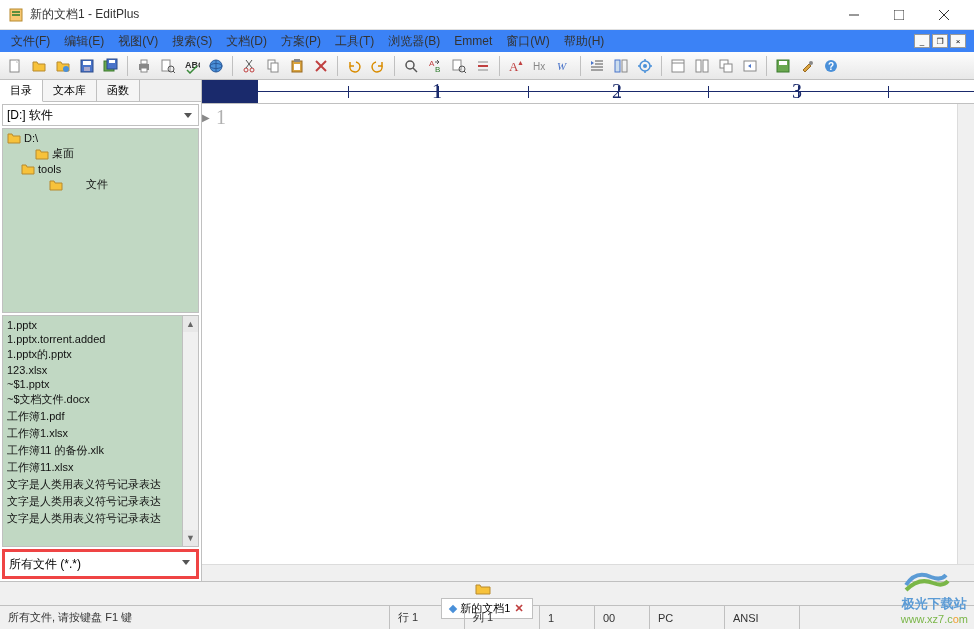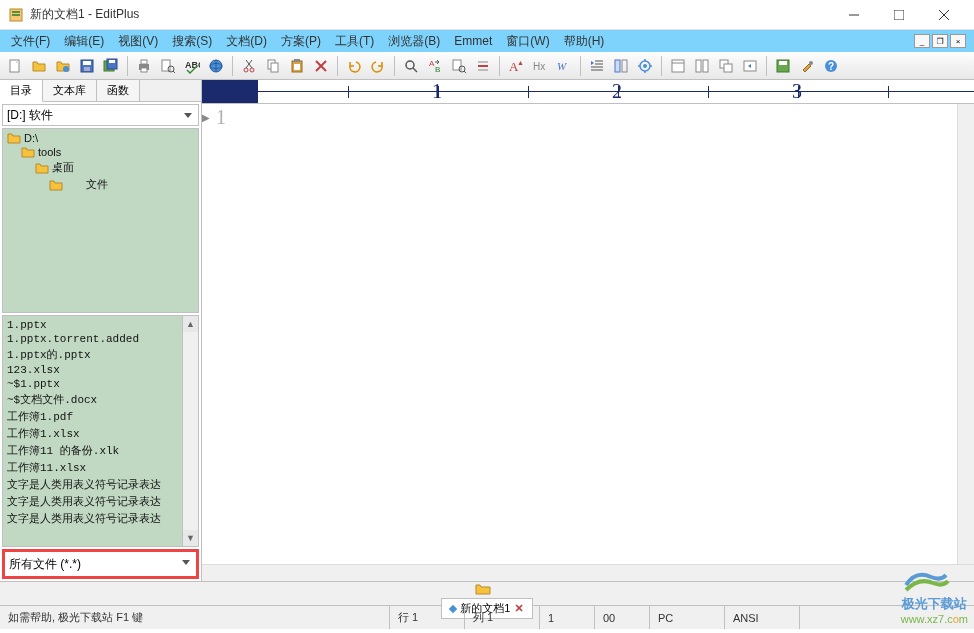--- a/index.html
+++ b/index.html
@@ -1,39 +1,39 @@
 <!DOCTYPE html>
 <html><head>
 <meta charset="utf-8">
 <style>
 * { box-sizing: border-box; margin: 0; padding: 0; }
 body { font-family: "Microsoft YaHei", SimSun, Arial, sans-serif; font-size: 12px; background: #fff; overflow: hidden; width: 974px; height: 633px; position: relative; }
 .titlebar { height: 30px; background: #fff; display: flex; align-items: center; padding: 0 8px; border-bottom: 1px solid #e0e0e0; }
 .titlebar .icon { width: 16px; height: 16px; margin-right: 6px; }
 .titlebar .title { flex: 1; color: #333; font-size: 12px; }
 .titlebar .winbtn { width: 45px; height: 30px; display: flex; align-items: center; justify-content: center; color: #333; }
-.menubar { height: 22px; background: #7dd3fc; display: flex; align-items: center; padding: 0 4px; }
+.menubar { height: 22px; background: #3b82f6; display: flex; align-items: center; padding: 0 4px; }
 .menubar .menuitem { padding: 2px 7px; color: #333; cursor: default; }
 .menubar .mdibtns { margin-left: auto; display: flex; gap: 2px; padding-right: 4px; }
 .menubar .mdibtn { width: 16px; height: 14px; border: 1px solid #999; background: #f8f8f8; font-size: 8px; display: flex; align-items: center; justify-content: center; }
 .toolbar { height: 28px; background: linear-gradient(#fdfdfd,#e8e8e8); border-bottom: 1px solid #c0c0c0; display: flex; align-items: center; padding: 0 4px; gap: 2px; }
 .toolbar .tbtn { width: 22px; height: 22px; display: flex; align-items: center; justify-content: center; border: 1px solid transparent; }
 .toolbar .tsep { width: 1px; height: 20px; background: #c0c0c0; margin: 0 3px; }
 .maincontent { display: flex; height: 501px; }
 .sidebar { width: 202px; background: #fff; border-right: 1px solid #c0c0c0; display: flex; flex-direction: column; }
 .sidetabs { height: 22px; display: flex; background: #f0f0f0; border-bottom: 1px solid #c0c0c0; align-items: center; }
 .sidetab { padding: 3px 10px; border-right: 1px solid #c0c0c0; font-size: 11px; background: #f5f5f5; cursor: default; }
 .sidetab.active { background: #fff; border-bottom: 1px solid #fff; margin-bottom: -1px; }
 .drivesel { height: 22px; border: 1px solid #c0c0c0; margin: 2px; display: flex; align-items: center; padding: 0 4px; background: #fff; position: relative; }
 .drivesel::after { content: ""; position: absolute; right: 6px; top: 8px; border-left: 4px solid transparent; border-right: 4px solid transparent; border-top: 5px solid #555; }
 .dirtree { flex: 0 0 185px; background: #c1d8c3; border: 1px solid #c0c0c0; margin: 0 2px; overflow: auto; padding: 2px; }
 .treenode { display: flex; align-items: center; padding: 1px 0; font-size: 11px; color: #111; }
 .treenode .fold { width: 14px; height: 12px; margin-right: 3px; }
 .filelist { flex: 1; background: #c1d8c3; border: 1px solid #c0c0c0; margin: 2px 2px 0 2px; overflow: auto; padding: 2px; position: relative; }
-.fileitem { padding: 1px 2px; font-size: 11px; color: #111; white-space: nowrap; font-family: Liberation Mono, monospace; }
+.fileitem { padding: 1px 2px; font-size: 11px; color: #111; white-space: nowrap; }
 .filterbox { height: 30px; border: 3px solid #ef4444; margin: 2px; display: flex; align-items: center; padding: 0 4px; background: #fff; position: relative; }
 .filterbox::after { content: ""; position: absolute; right: 6px; top: 8px; border-left: 4px solid transparent; border-right: 4px solid transparent; border-top: 5px solid #555; }
 .editor { flex: 1; display: flex; flex-direction: column; background: #fff; position: relative; }
 .ruler { height: 24px; background: #fff; border-bottom: 1px solid #c0c0c0; position: relative; overflow: hidden; display:flex; }
 .ruler .cursorblock { width: 56px; height: 24px; background: #1a2a6c; display:inline-block; }
 .ruler .rulernums { flex:1; position: relative; }
 .ruler .rulerline { position:absolute; top:11px; left:0; right:0; height:1px; background:#1a2a6c; }
 .ruler .tick { position:absolute; top:6px; width:1px; height:12px; background:#1a2a6c; }
 .ruler .rnum { position:absolute; top:0; font-size:20px; color:#1a2a6c; font-family: Georgia, serif; }
 .editarea { flex: 1; background: #fff; display: flex; }
@@ -346,35 +346,35 @@
     </div>
     <div class="dirtree" id="dirtree">
         <div class="treenode" style="padding-left: 2px;">
           <span class="fold">
             <svg width="14" height="12">
               <path d="M1 2 L5 2 L6 4 L13 4 L13 11 L1 11 Z" fill="#f7c23b" stroke="#b78a2e"></path>
             </svg>
           </span>
           <span>D:\</span>
         </div>
+        <div class="treenode" style="padding-left: 30px;">
+          <span class="fold">
+            <svg width="14" height="12">
+              <path d="M1 2 L5 2 L6 4 L13 4 L13 11 L1 11 Z" fill="#f7c23b" stroke="#b78a2e"></path>
+            </svg>
+          </span>
+          <span>桌面</span>
+        </div>
         <div class="treenode" style="padding-left: 16px;">
           <span class="fold">
             <svg width="14" height="12">
               <path d="M1 2 L5 2 L6 4 L13 4 L13 11 L1 11 Z" fill="#f7c23b" stroke="#b78a2e"></path>
             </svg>
           </span>
           <span>tools</span>
-        </div>
-        <div class="treenode" style="padding-left: 30px;">
-          <span class="fold">
-            <svg width="14" height="12">
-              <path d="M1 2 L5 2 L6 4 L13 4 L13 11 L1 11 Z" fill="#f7c23b" stroke="#b78a2e"></path>
-            </svg>
-          </span>
-          <span>桌面</span>
         </div>
         <div class="treenode" style="padding-left: 44px; gap: 20px;">
           <span class="fold">
             <svg width="14" height="12">
               <path d="M1 2 L5 2 L6 4 L13 4 L13 11 L1 11 Z" fill="#f7c23b" stroke="#b78a2e"></path>
             </svg>
           </span>
           <span>文件</span>
         </div>
       </div>
@@ -443,21 +443,21 @@
       </svg>
   </span>
   <div class="doctab">
     <span class="dot"></span>
     <span>新的文档1</span>
     <span class="close">✕</span>
   </div>
 </div>
 
 <div class="statusbar">
-  <div class="cell first">如需帮助, 极光下载站 F1 键</div>
+  <div class="cell first">所有文件, 请按键盘 F1 键</div>
   <div class="cell w60">行 1</div>
   <div class="cell w60">列 1</div>
   <div class="cell w40">1</div>
   <div class="cell w40">00</div>
   <div class="cell w60">PC</div>
   <div class="cell w60">ANSI</div>
 </div>
 
 <div class="watermark">
   <svg class="logo" viewBox="0 0 50 30">

